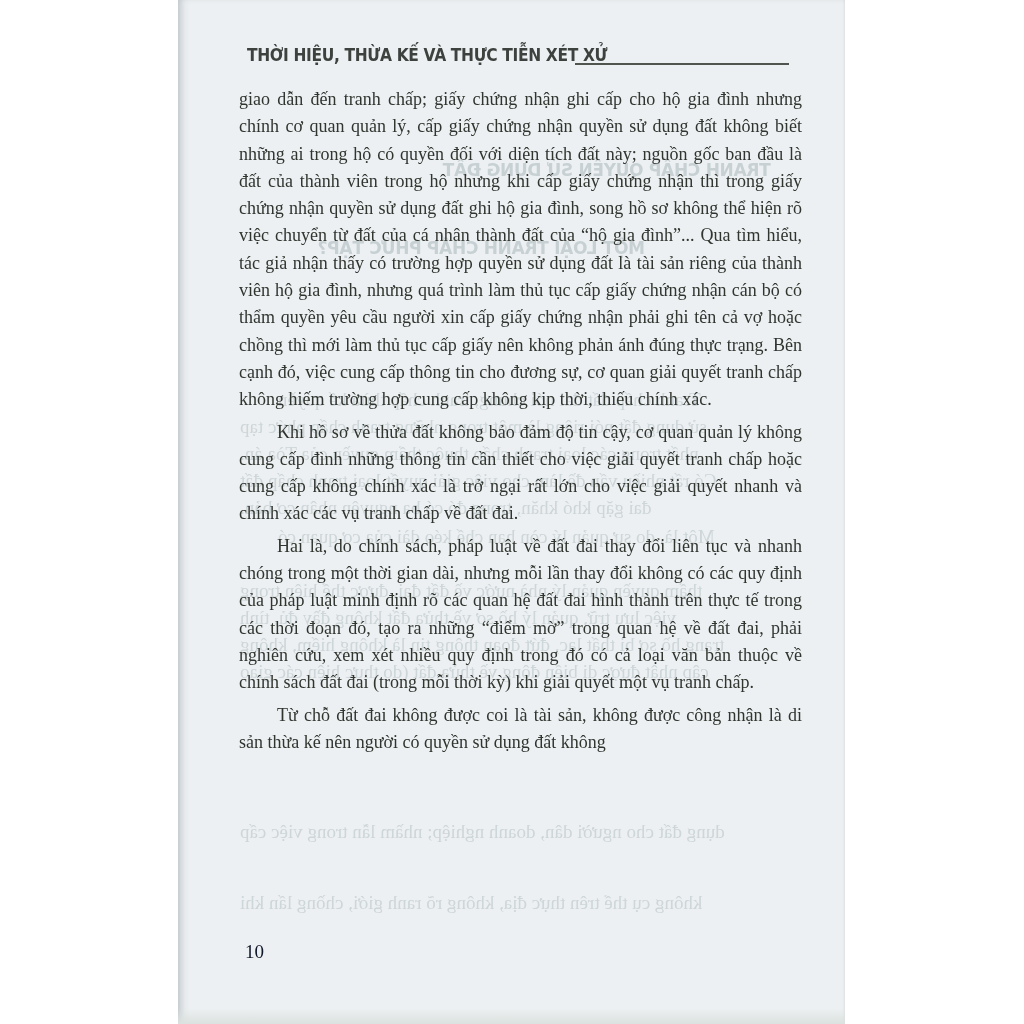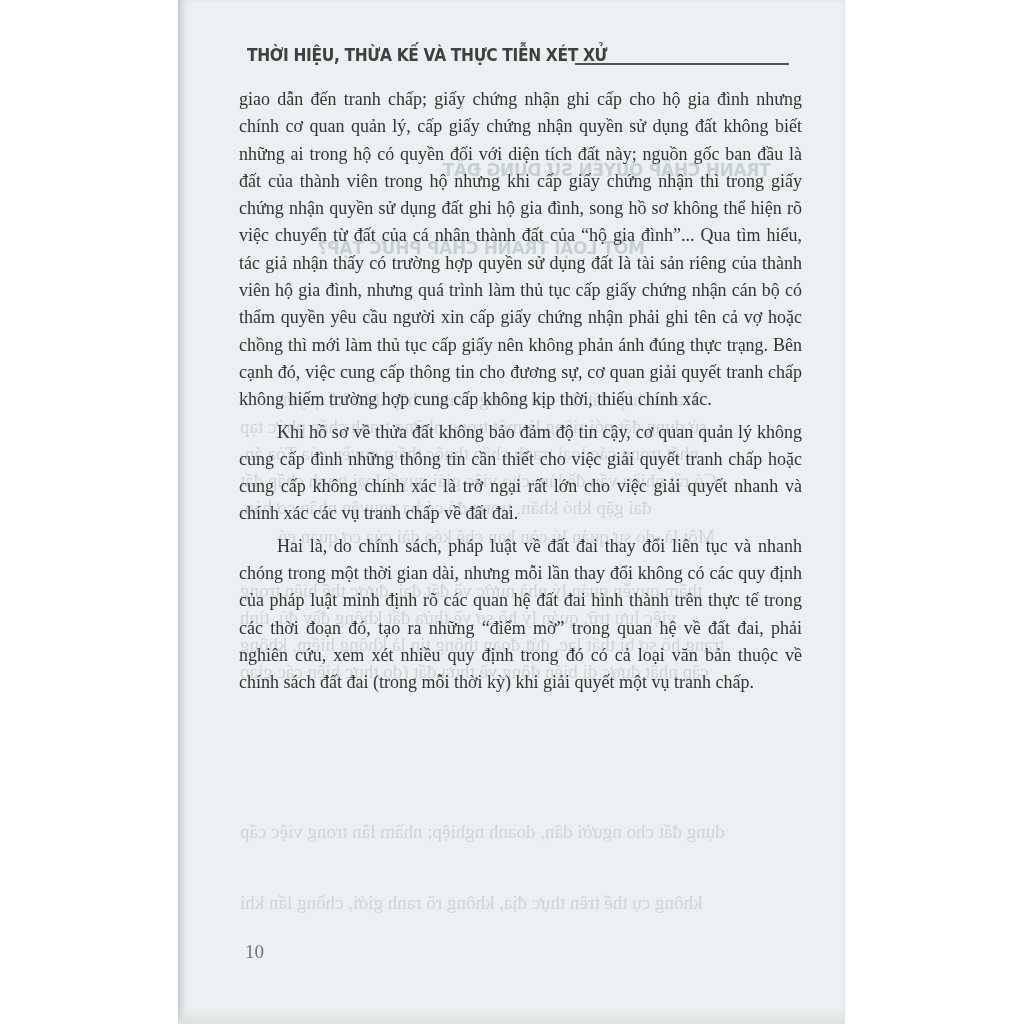--- a/index.html
+++ b/index.html
@@ -65,21 +65,21 @@
     text-align: justify;
   }
   .body-text p { margin: 0; }
   .body-text p + p { margin-top: 5px; }
   .body-text p.indent { text-indent: 38px; }
   .body-text .lead-italic { }
   .page-number {
     position: absolute;
     left: 67px; top: 941px;
     font-size: 19px;
-    color: #737373;
+    color: #0f172a;
     z-index: 2;
   }
   .bleed-layer {
     position: absolute;
     left: 0; top: 0; width: 100%; height: 100%;
     z-index: 0;
     pointer-events: none;
   }
   .bleed-line {
     position: absolute;
@@ -124,18 +124,19 @@
 
     <div class="running-head">
       <span class="rh-text">THỜI HIỆU, THỪA KẾ VÀ THỰC TIỄN XÉT XỬ</span>
     </div>
     <div class="head-rule"></div>
 
     <div class="body-text">
         <p><span>giao dẫn đến tranh chấp; giấy chứng nhận ghi cấp cho hộ gia đình nhưng chính cơ quan quản lý, cấp giấy chứng nhận quyền sử dụng đất không biết những ai trong hộ có quyền đối với diện tích đất này; nguồn gốc ban đầu là đất của thành viên trong hộ nhưng khi cấp giấy chứng nhận thì trong giấy chứng nhận quyền sử dụng đất ghi hộ gia đình, song hồ sơ không thể hiện rõ việc chuyển từ đất của cá nhân thành đất của “hộ gia đình”... Qua tìm hiểu, tác giả nhận thấy có trường hợp quyền sử dụng đất là tài sản riêng của thành viên hộ gia đình, nhưng quá trình làm thủ tục cấp giấy chứng nhận cán bộ có thẩm quyền yêu cầu người xin cấp giấy chứng nhận phải ghi tên cả vợ hoặc chồng thì mới làm thủ tục cấp giấy nên không phản ánh đúng thực trạng. Bên cạnh đó, việc cung cấp thông tin cho đương sự, cơ quan giải quyết tranh chấp không hiếm trường hợp cung cấp không kịp thời, thiếu chính xác.</span></p>
         <p class="indent"><span>Khi hồ sơ về thửa đất không bảo đảm độ tin cậy, cơ quan quản lý không cung cấp đình những thông tin cần thiết cho việc giải quyết tranh chấp hoặc cung cấp không chính xác là trở ngại rất lớn cho việc giải quyết nhanh và chính xác các vụ tranh chấp về đất đai.</span></p>
         <p class="indent"><span class="lead-italic">Hai là,</span><span> do chính sách, pháp luật về đất đai thay đổi liên tục và nhanh chóng trong một thời gian dài, nhưng mỗi lần thay đổi không có các quy định của pháp luật minh định rõ các quan hệ đất đai hình thành trên thực tế trong các thời đoạn đó, tạo ra những “điểm mờ” trong quan hệ về đất đai, phải nghiên cứu, xem xét nhiều quy định trong đó có cả loại văn bản thuộc về chính sách đất đai (trong mỗi thời kỳ) khi giải quyết một vụ tranh chấp.</span></p>
+        <p class="indent"><span>Từ chỗ đất đai không được coi là tài sản, không được công nhận là di sản thừa kế nên người có quyền sử dụng đất không</span></p>
       </div>
 
     <div class="page-number">10</div>
 
   </div>
 </div>
 
 </body></html>

